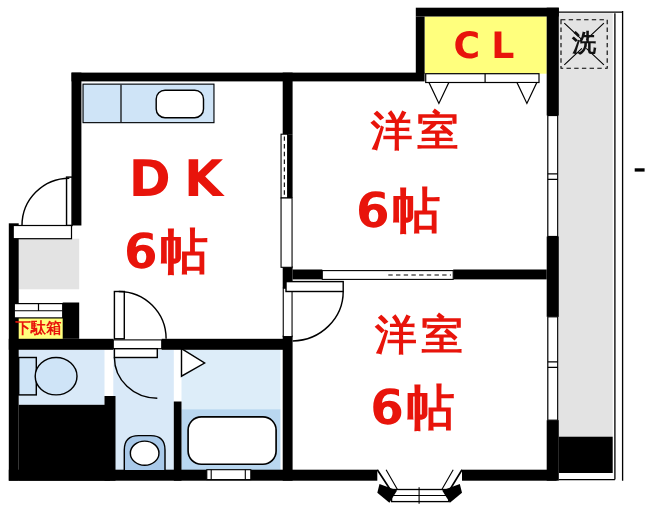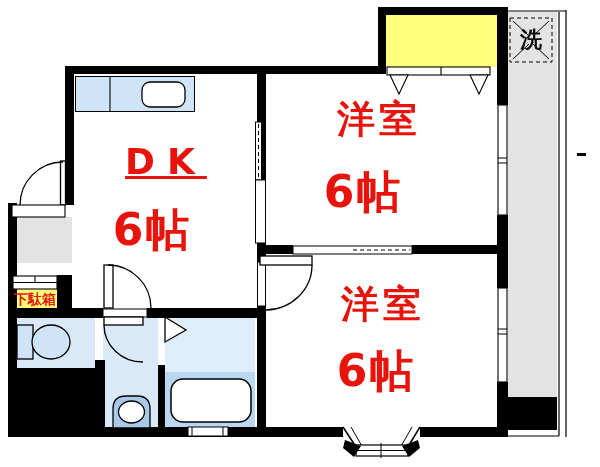--- a/index.html
+++ b/index.html
@@ -5,21 +5,21 @@
   html,body{margin:0;padding:0;background:#fff;}
   #plan{position:relative;width:600px;height:467px;background:#ffffff;overflow:hidden;
         font-family:"DejaVu Sans","Liberation Sans",sans-serif;}
   .wall{position:absolute;background:#000;}
   .area{position:absolute;}
   .svg-layer{position:absolute;left:0;top:0;width:600px;height:467px;}
   .label{position:absolute;transform:translate(-50%,-50%);color:#e8140b;font-weight:bold;
          white-space:nowrap;line-height:1;}
   .lbl-room{font-size:38px;letter-spacing:4px;}
   .lbl-size{font-size:44px;letter-spacing:2px;}
-  .lbl-dk{font-size:36px;letter-spacing:12px;padding-left:12px;text-decoration:underline;}
+  .lbl-dk{font-size:46px;letter-spacing:12px;padding-left:12px;}
   .lbl-cl{font-size:33px;letter-spacing:10px;padding-left:10px;}
   .lbl-sen{font-size:22px;color:#111;font-weight:600;letter-spacing:0;}
   .lbl-geta{font-size:14px;letter-spacing:0;}
 </style>
 </head>
 <body>
 
 <div id="plan">
 
   <div class="area" style="left:17px;top:217px;width:55px;height:46px;background:#e3e3e3;"></div>
@@ -160,16 +160,17 @@
       </g>
     </g>
   </svg>
 
   <div class="label lbl-dk" style="left:160px;top:162px;">DK</div>
   <div class="label lbl-size" style="left:152px;top:230px;">6帖</div>
   <div class="label lbl-room" style="left:379px;top:119px;">洋室</div>
   <div class="label lbl-size" style="left:363px;top:192px;">6帖</div>
   <div class="label lbl-room" style="left:383px;top:304px;">洋室</div>
   <div class="label lbl-size" style="left:376px;top:371px;">6帖</div>
+  <div class="label lbl-cl" style="left:440px;top:41px;">CL</div>
   <div class="label lbl-sen" style="left:531px;top:40px;">洗</div>
   <div class="label lbl-geta" style="left:35px;top:299px;">下駄箱</div>
 
 </div>
 
 </body></html>

